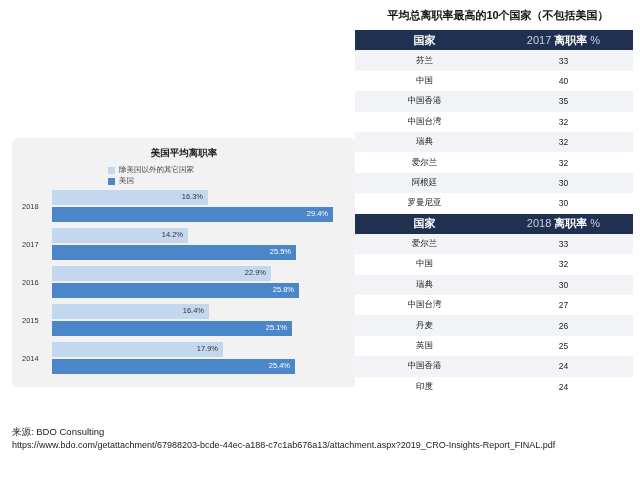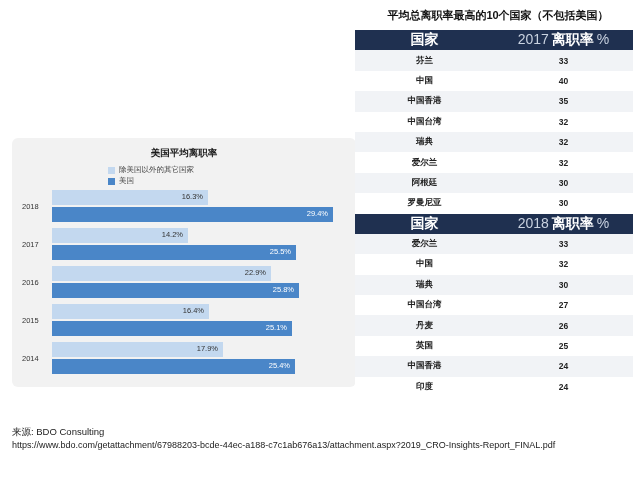--- a/index.html
+++ b/index.html
@@ -128,28 +128,28 @@
     border-collapse: collapse;
     font-size: 8.5px;
     color: #222;
     table-layout: fixed;
   }
   #ranking-table td, #ranking-table th {
     height: 20.4px;
     padding: 0;
     text-align: center;
     vertical-align: middle;
-    font-weight: bold;
+    font-weight: normal;
     border: none;
   }
   #ranking-table th {
     background: #1f3050;
     color: #ffffff;
     font-weight: bold;
-    font-size: 14px;
+    font-size: 11px;
   }
   #ranking-table th.rate-col {
     background: #1f3050;
   }
   .rate-year {
     color: #c9d2e0;
     font-weight: normal;
     margin-right: 3px;
   }
   .rate-pct {

